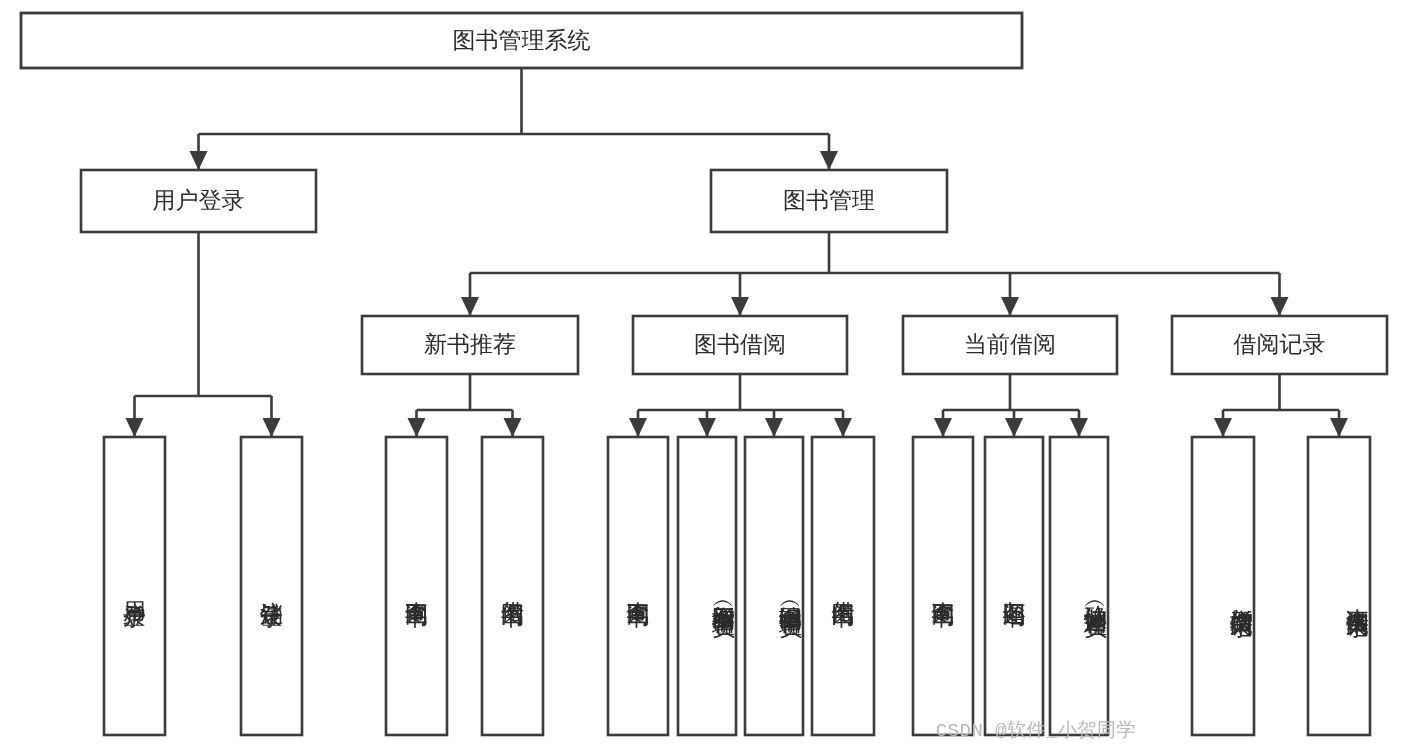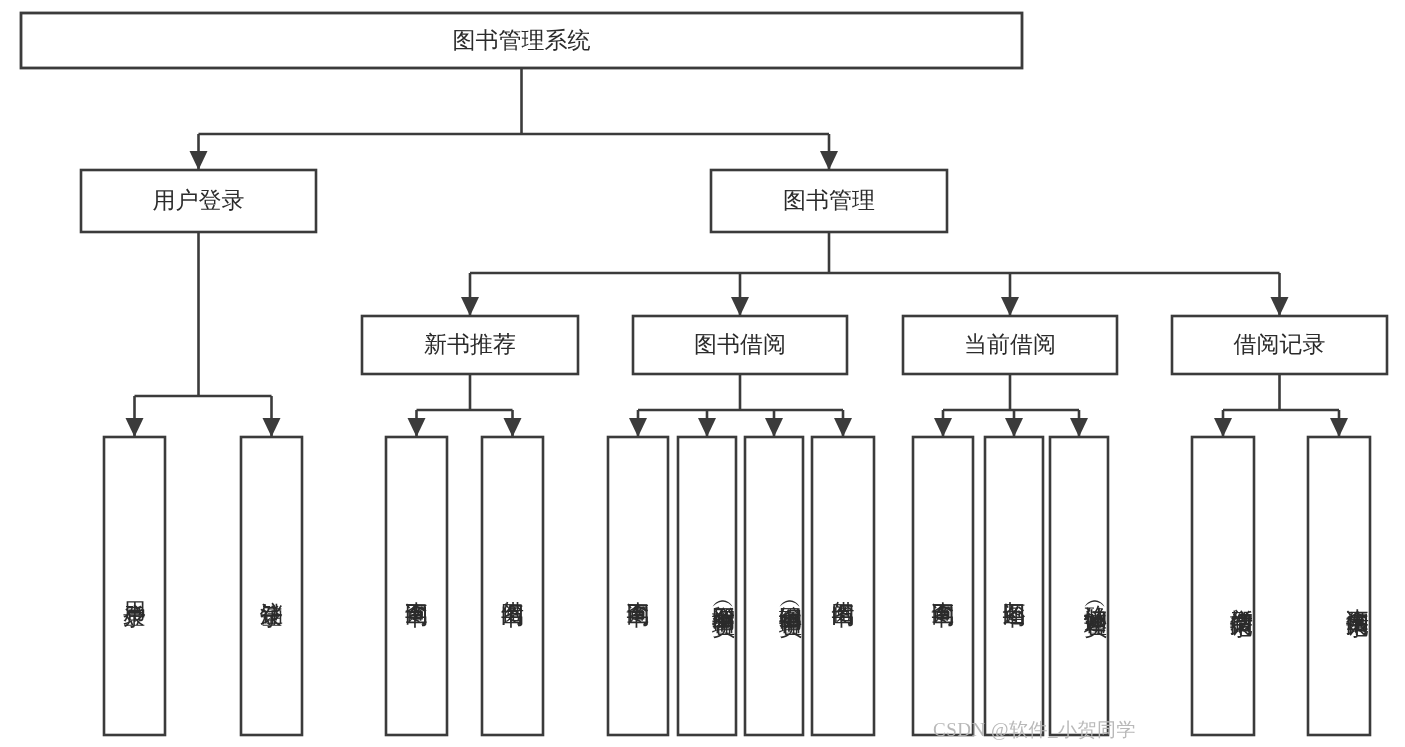--- a/index.html
+++ b/index.html
@@ -68,21 +68,21 @@
   }
   .vert-text-box.centered {
     align-items: center;
   }
   .watermark {
     position: absolute;
     right: 12px;
     bottom: 4px;
     font-size: 19px;
     color: #b9b9b9;
-    font-family: Liberation Serif, serif;
+    font-family: Liberation Mono, monospace;
     white-space: nowrap;
     letter-spacing: 0.5px;
   }
 </style>
 </head>
 <body>
 
 <div id="diagram-root">
   <svg class="flow" viewBox="0 0 1405 747" xmlns="http://www.w3.org/2000/svg">
     <g id="edges-layer">

